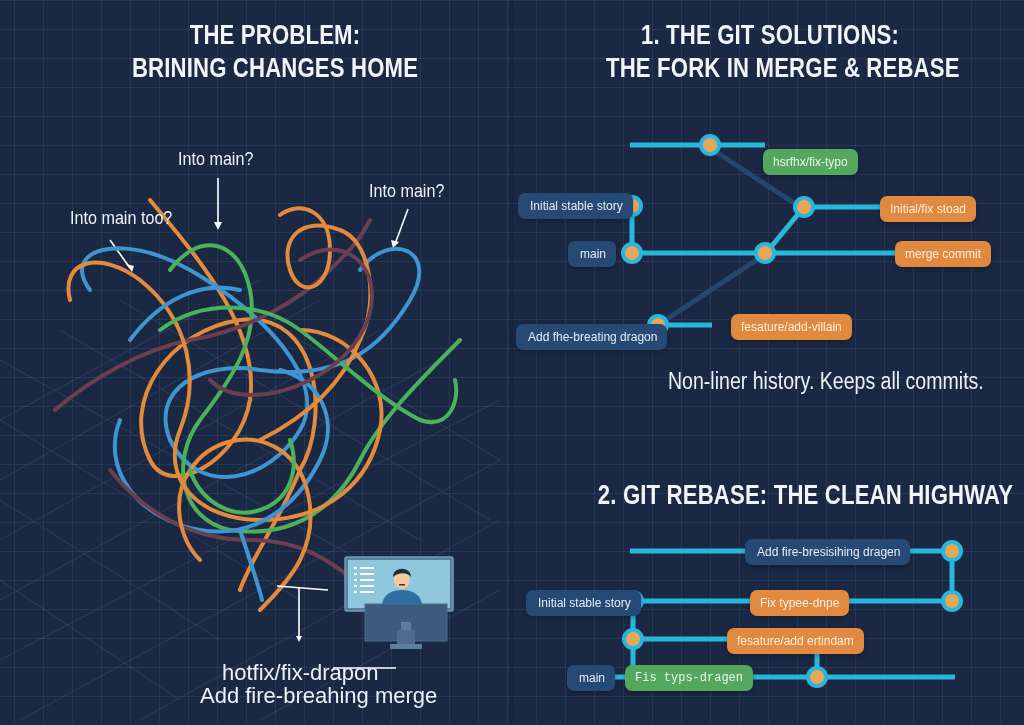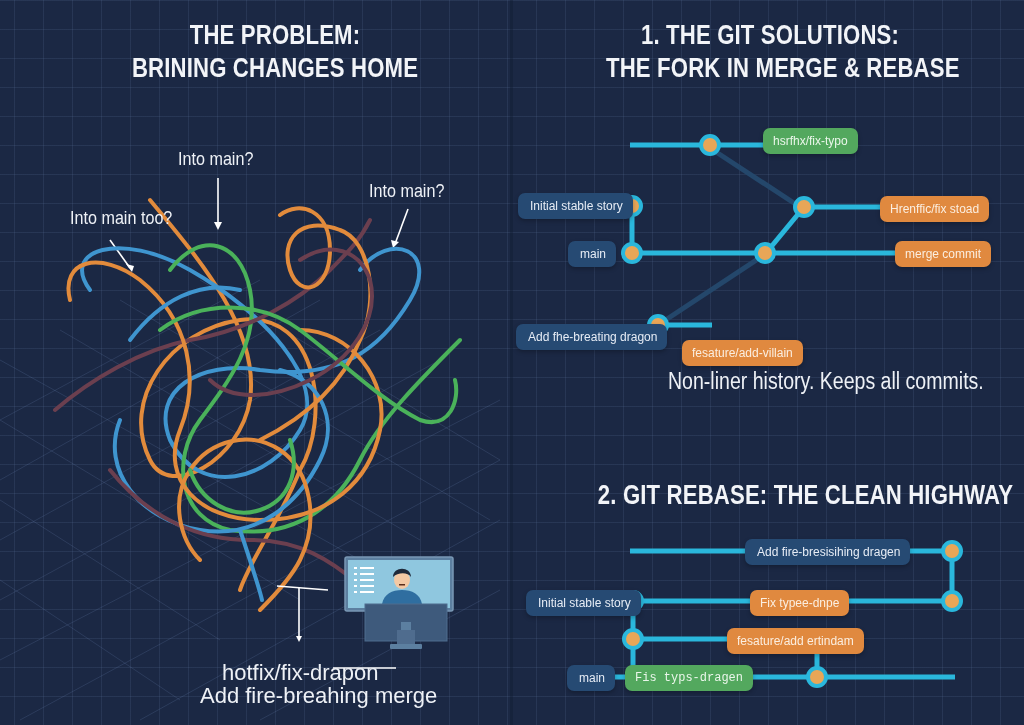--- a/index.html
+++ b/index.html
@@ -160,27 +160,27 @@
       <g>
         <circle cx="710" cy="145" r="9" fill="#e8a657" stroke="#2ab7dc" stroke-width="4"></circle>
         <circle cx="632" cy="206" r="9" fill="#e8a657" stroke="#2ab7dc" stroke-width="4"></circle>
         <circle cx="632" cy="253" r="9" fill="#e8a657" stroke="#2ab7dc" stroke-width="4"></circle>
         <circle cx="804" cy="207" r="9" fill="#e8a657" stroke="#2ab7dc" stroke-width="4"></circle>
         <circle cx="765" cy="253" r="9" fill="#e8a657" stroke="#2ab7dc" stroke-width="4"></circle>
         <circle cx="658" cy="325" r="9" fill="#e8a657" stroke="#2ab7dc" stroke-width="4"></circle>
       </g>
     </svg>
 
-    <div class="lbl green" style="left:763px; top:128px;">hsrfhx/fix-typo</div>
+    <div class="lbl green" style="left:763px; top:149px;">hsrfhx/fix-typo</div>
     <div class="lbl blue" style="left:518px; top:193px;">Initial stable story</div>
-    <div class="lbl orange" style="left:880px; top:196px;">Hrenffic/fix stoad</div>
+    <div class="lbl orange" style="left:880px; top:196px;">Initial/fix stoad</div>
     <div class="lbl blue" style="left:568px; top:241px;">main</div>
     <div class="lbl orange" style="left:895px; top:241px;text-align:right;">merge commit</div>
     <div class="lbl blue" style="left:516px; top:324px;">Add fhe-breating dragon</div>
-    <div class="lbl orange" style="left:682px; top:314px;margin-top:26px;">fesature/add-villain</div>
+    <div class="lbl orange" style="left:731px; top:314px;">fesature/add-villain</div>
 
     <div class="caption" style="left:668px; top:368px;">Non-liner history. Keeps all commits.</div>
   </div>
 
   <div>
     <div class="title" style="left:560px; top:478px; width:420px;">2. GIT REBASE: THE CLEAN HIGHWAY</div>
 
     <svg width="1024" height="725">
       <g stroke="#2ab7dc" stroke-width="5" fill="none">
         <line x1="630" y1="551" x2="952" y2="551"></line>

